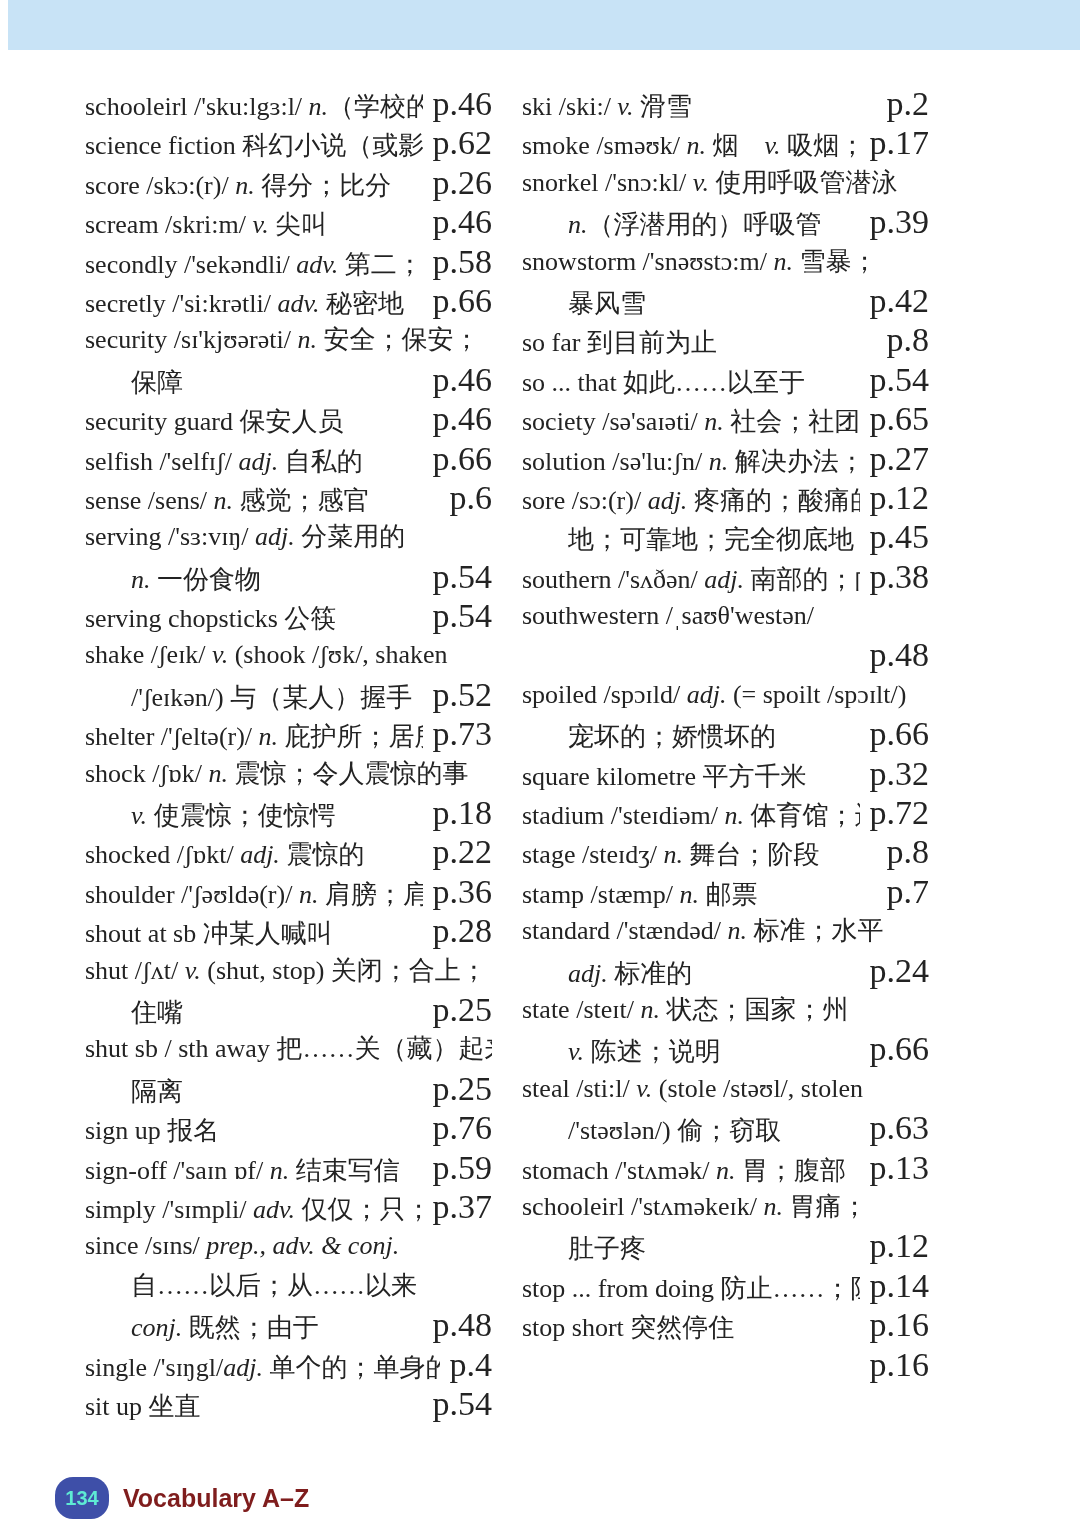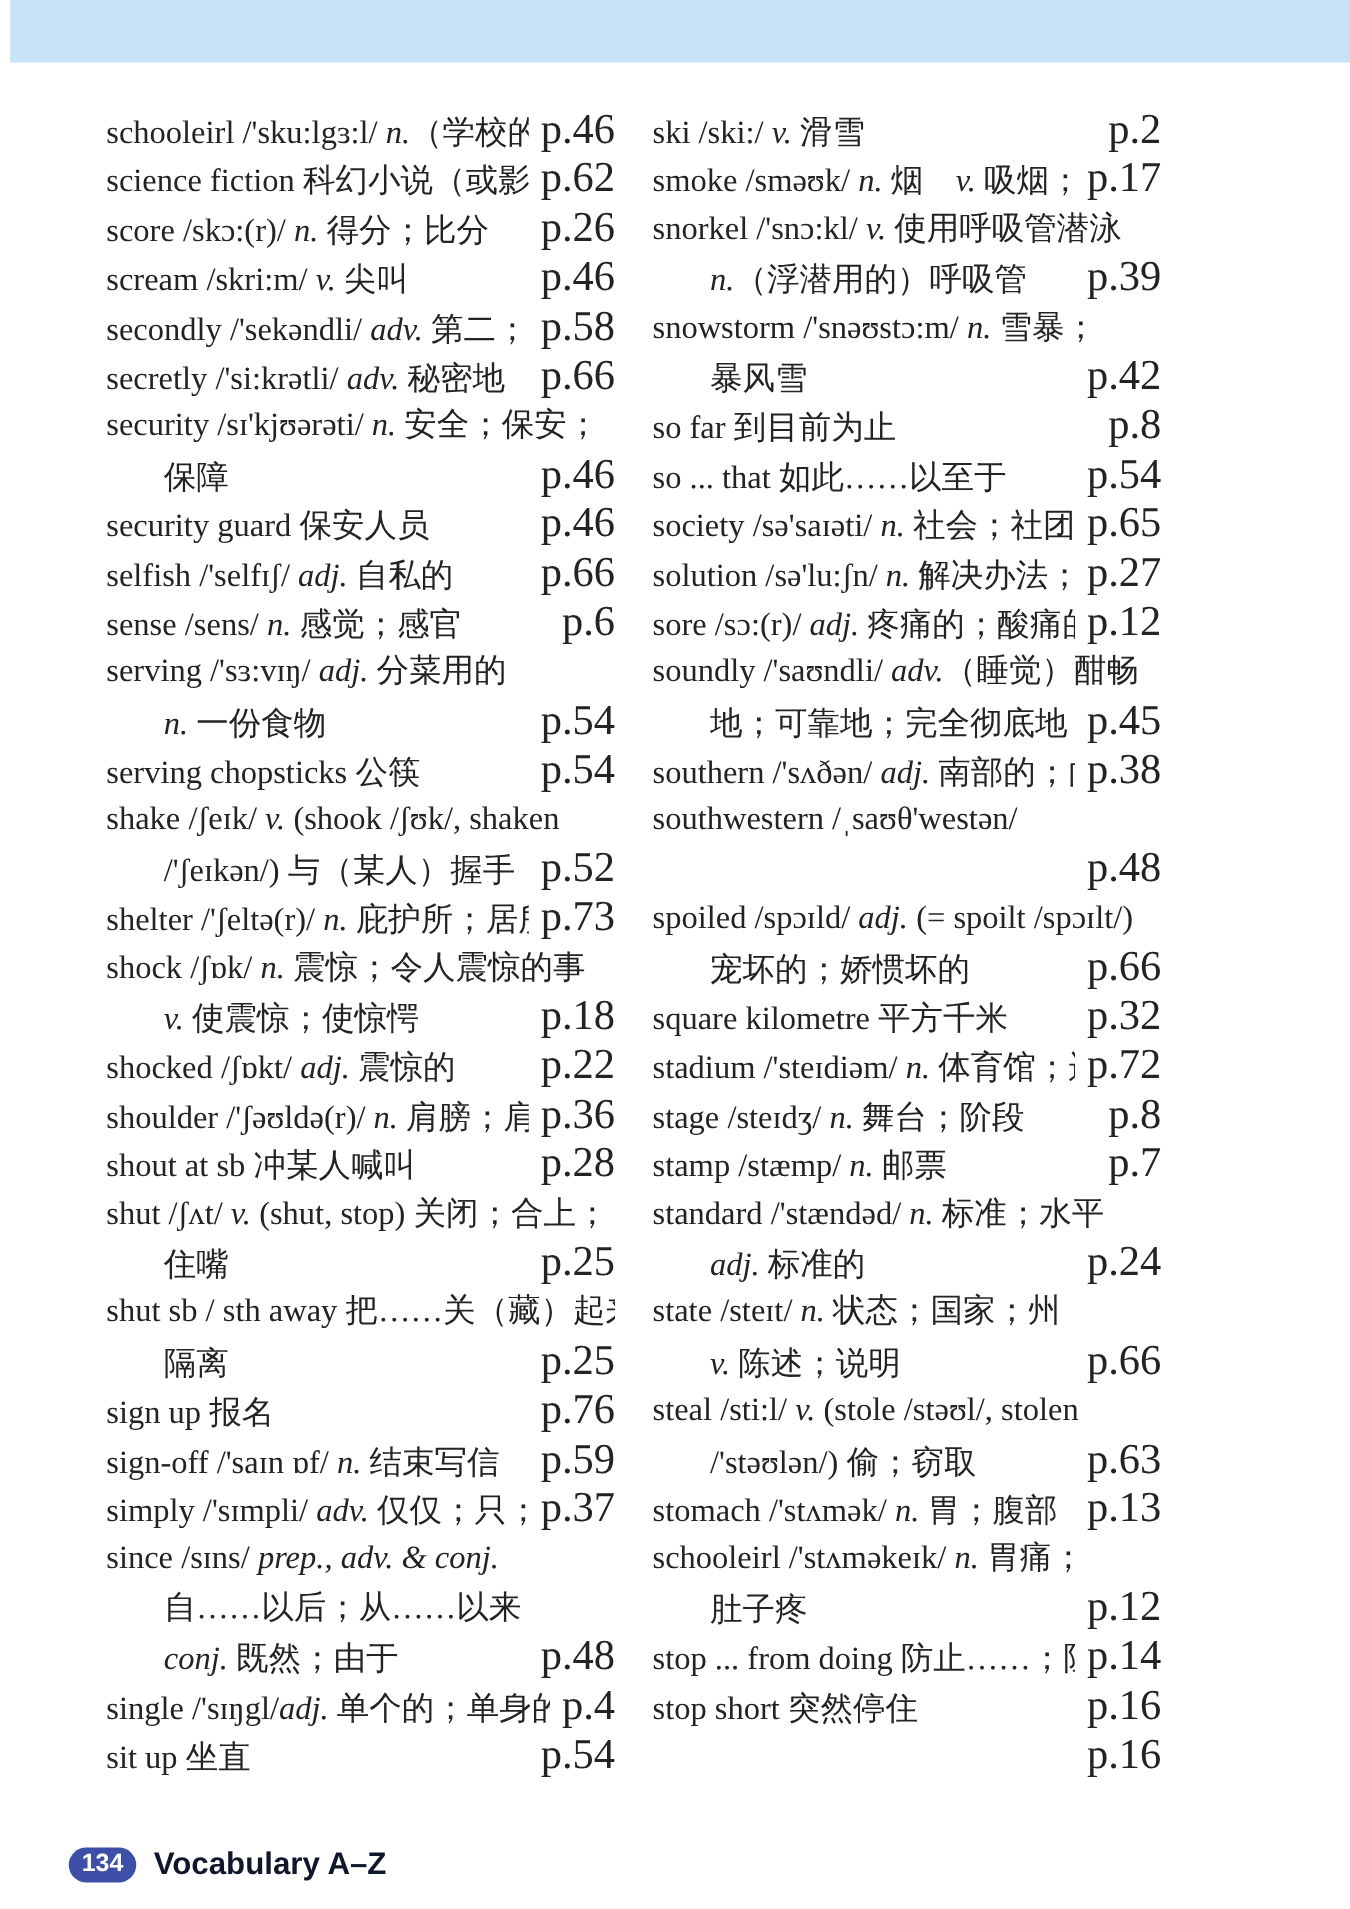--- a/index.html
+++ b/index.html
@@ -37,23 +37,23 @@
     margin-left:auto;
     padding-left:10px;
     flex:0 0 auto;
     font-size:34px;
   }
   .footer{
     position:absolute;left:55px;top:1477px;
     display:flex;align-items:center;
   }
   .page-badge{
-    width:54px;height:28px;border-radius:18px;
+    width:54px;height:42px;border-radius:18px;
     display:flex;align-items:center;justify-content:center;
-    color:#ffffff;
+    color:#5eead4;
     font-family:"Liberation Sans","DejaVu Sans",sans-serif;
     font-size:20px;font-weight:bold;
   }
   .section-label{
     margin-left:14px;
     font-family:"Liberation Sans","DejaVu Sans",sans-serif;
     font-size:25px;font-weight:bold;
   }
 </style>
 </head>
@@ -227,23 +227,20 @@
       <span class="page-ref">p.65</span>
     </div>
     <div class="row">
       <span class="entry-text"><span class="seg-r">solution /sə'lu:ʃn/ </span><span class="seg-i">n.</span><span class="seg-r"> 解决办法；解决</span></span>
       <span class="page-ref">p.27</span>
     </div>
     <div class="row">
       <span class="entry-text"><span class="seg-b">sore</span><span class="seg-r"> /sɔ:(r)/ </span><span class="seg-i">adj.</span><span class="seg-r"> 疼痛的；酸痛的</span></span>
       <span class="page-ref">p.12</span>
     </div>
-    <div class="row">
-      <span class="entry-text"><span class="seg-b">soundly</span><span class="seg-r"> /'saʊndli/ </span><span class="seg-i">adv.</span><span class="seg-r">（睡觉）酣畅</span></span>
-    </div>
     <div class="row indent">
       <span class="entry-text"><span class="seg-r">地；可靠地；完全彻底地</span></span>
       <span class="page-ref">p.45</span>
     </div>
     <div class="row">
       <span class="entry-text"><span class="seg-b">southern</span><span class="seg-r"> /'sʌðən/ </span><span class="seg-i">adj.</span><span class="seg-r"> 南部的；向南的</span></span>
       <span class="page-ref">p.38</span>
     </div>
     <div class="row">
       <span class="entry-text"><span class="seg-r">southwestern /ˌsaʊθ'westən/</span></span>
@@ -316,14 +313,14 @@
     </div>
     <div class="row">
       <span class="page-ref">p.16</span>
     </div>
   </div>
 
 <div class="footer">
   <div class="page-badge" style="background: rgb(62, 79, 168);">
     <span>134</span>
   </div>
-  <div class="section-label" style="color: #0f172a;">Vocabulary A–Z</div>
+  <div class="section-label" style="color: #7f1d1d;">Vocabulary A–Z</div>
 </div>
 
 </body></html>

